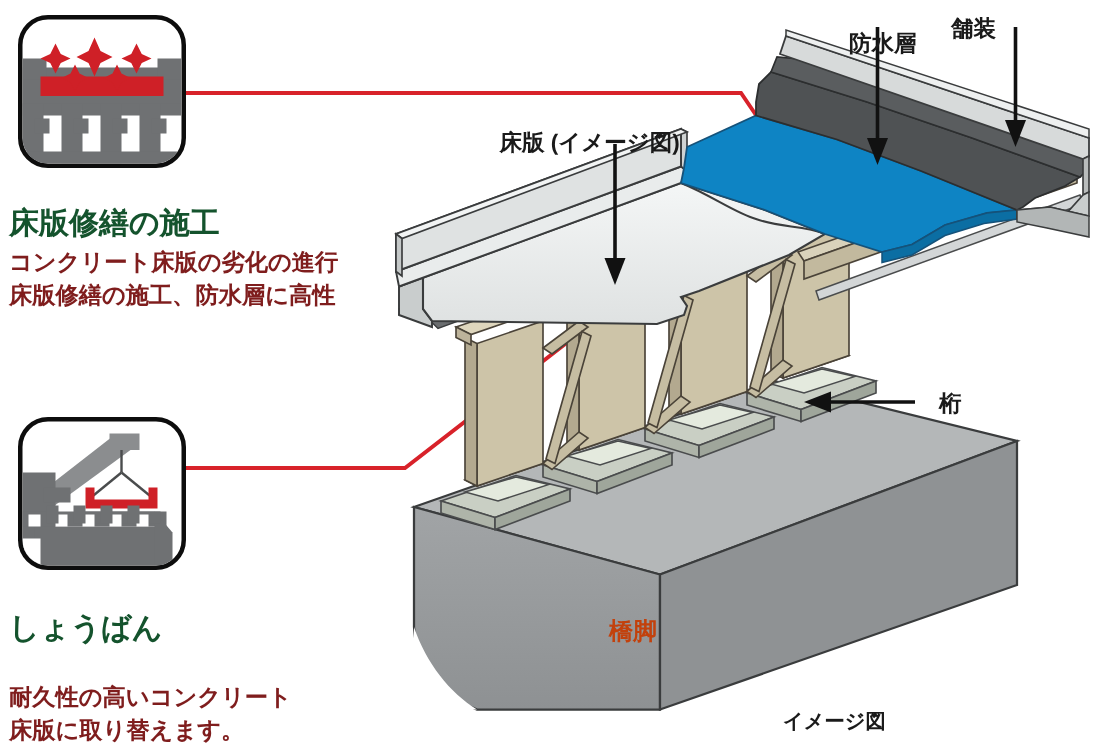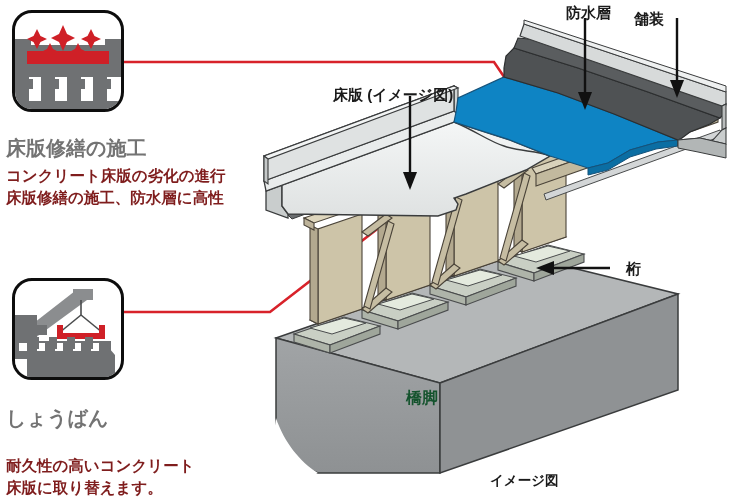--- a/index.html
+++ b/index.html
@@ -8,21 +8,21 @@
     background:#ffffff;
     font-family:"Liberation Sans","DejaVu Sans",sans-serif;
     overflow:hidden;
     position:relative;
   }
   #stage{position:absolute;left:0;top:0;width:730px;height:497px;}
   .abs{position:absolute;}
 
   
   .head-green{
-    font-size:20px;font-weight:bold;color:#737373;
+    font-size:20px;font-weight:bold;color:#14532d;
     letter-spacing:0px;white-space:nowrap;
   }
   .body-txt{
     font-size:15.5px;color:#7f1d1d;line-height:1.42;
     font-weight:bold;
   }
   .body-txt div{white-space:nowrap;}
 
   
   .card{
@@ -34,21 +34,21 @@
   .card svg{display:block;}
 
   
   .dlabel{
     font-size:15px;color:#1a1a1a;white-space:nowrap;font-weight:bold;
   }
   .caption{
     font-size:13.5px;color:#1a1a1a;white-space:nowrap;font-weight:bold;
   }
   .pier-label{
-    font-size:16px;color:#14532d;white-space:nowrap;font-weight:bold;
+    font-size:16px;color:#c2410c;white-space:nowrap;font-weight:bold;margin-top:23px;
   }
 </style>
 </head>
 <body>
 
 <div id="stage">
 
   <svg class="abs" style="left:0;top:0;" width="730" height="497">
 
     <polyline points="124,62 494,62 532,118 545,150" fill="none" stroke="#d8222a" stroke-width="2.6"></polyline>
@@ -306,25 +306,25 @@
     </svg>
   </div>
 
   <div class="abs head-green" style="left:6px;top:405px;">しょうばん</div>
 
   <div class="abs body-txt" style="left:6px;top:435px;width:280px;margin-top:20px;">
     <div>耐久性の高いコンクリート</div>
     <div>床版に取り替えます。</div>
   </div>
 
-  <div class="abs dlabel" style="left:534px;top:4px;padding-left:32px;">防水層</div>
+  <div class="abs dlabel" style="left:534px;top:20px;padding-left:32px;">防水層</div>
 
   <div class="abs dlabel" style="left:634px;top:10px;">舗装</div>
 
   <div class="abs dlabel" style="left:333px;top:86px;">床版 (イメージ図)</div>
 
   <div class="abs dlabel" style="left:626px;top:260px;">桁</div>
 
   <div class="abs pier-label" style="left:406px;top:388px;">橋脚</div>
 
-  <div class="abs caption" style="left:490px;top:472px;">イメージ図</div>
+  <div class="abs caption" style="left:522px;top:472px;">イメージ図</div>
 
 </div>
 
 </body></html>

